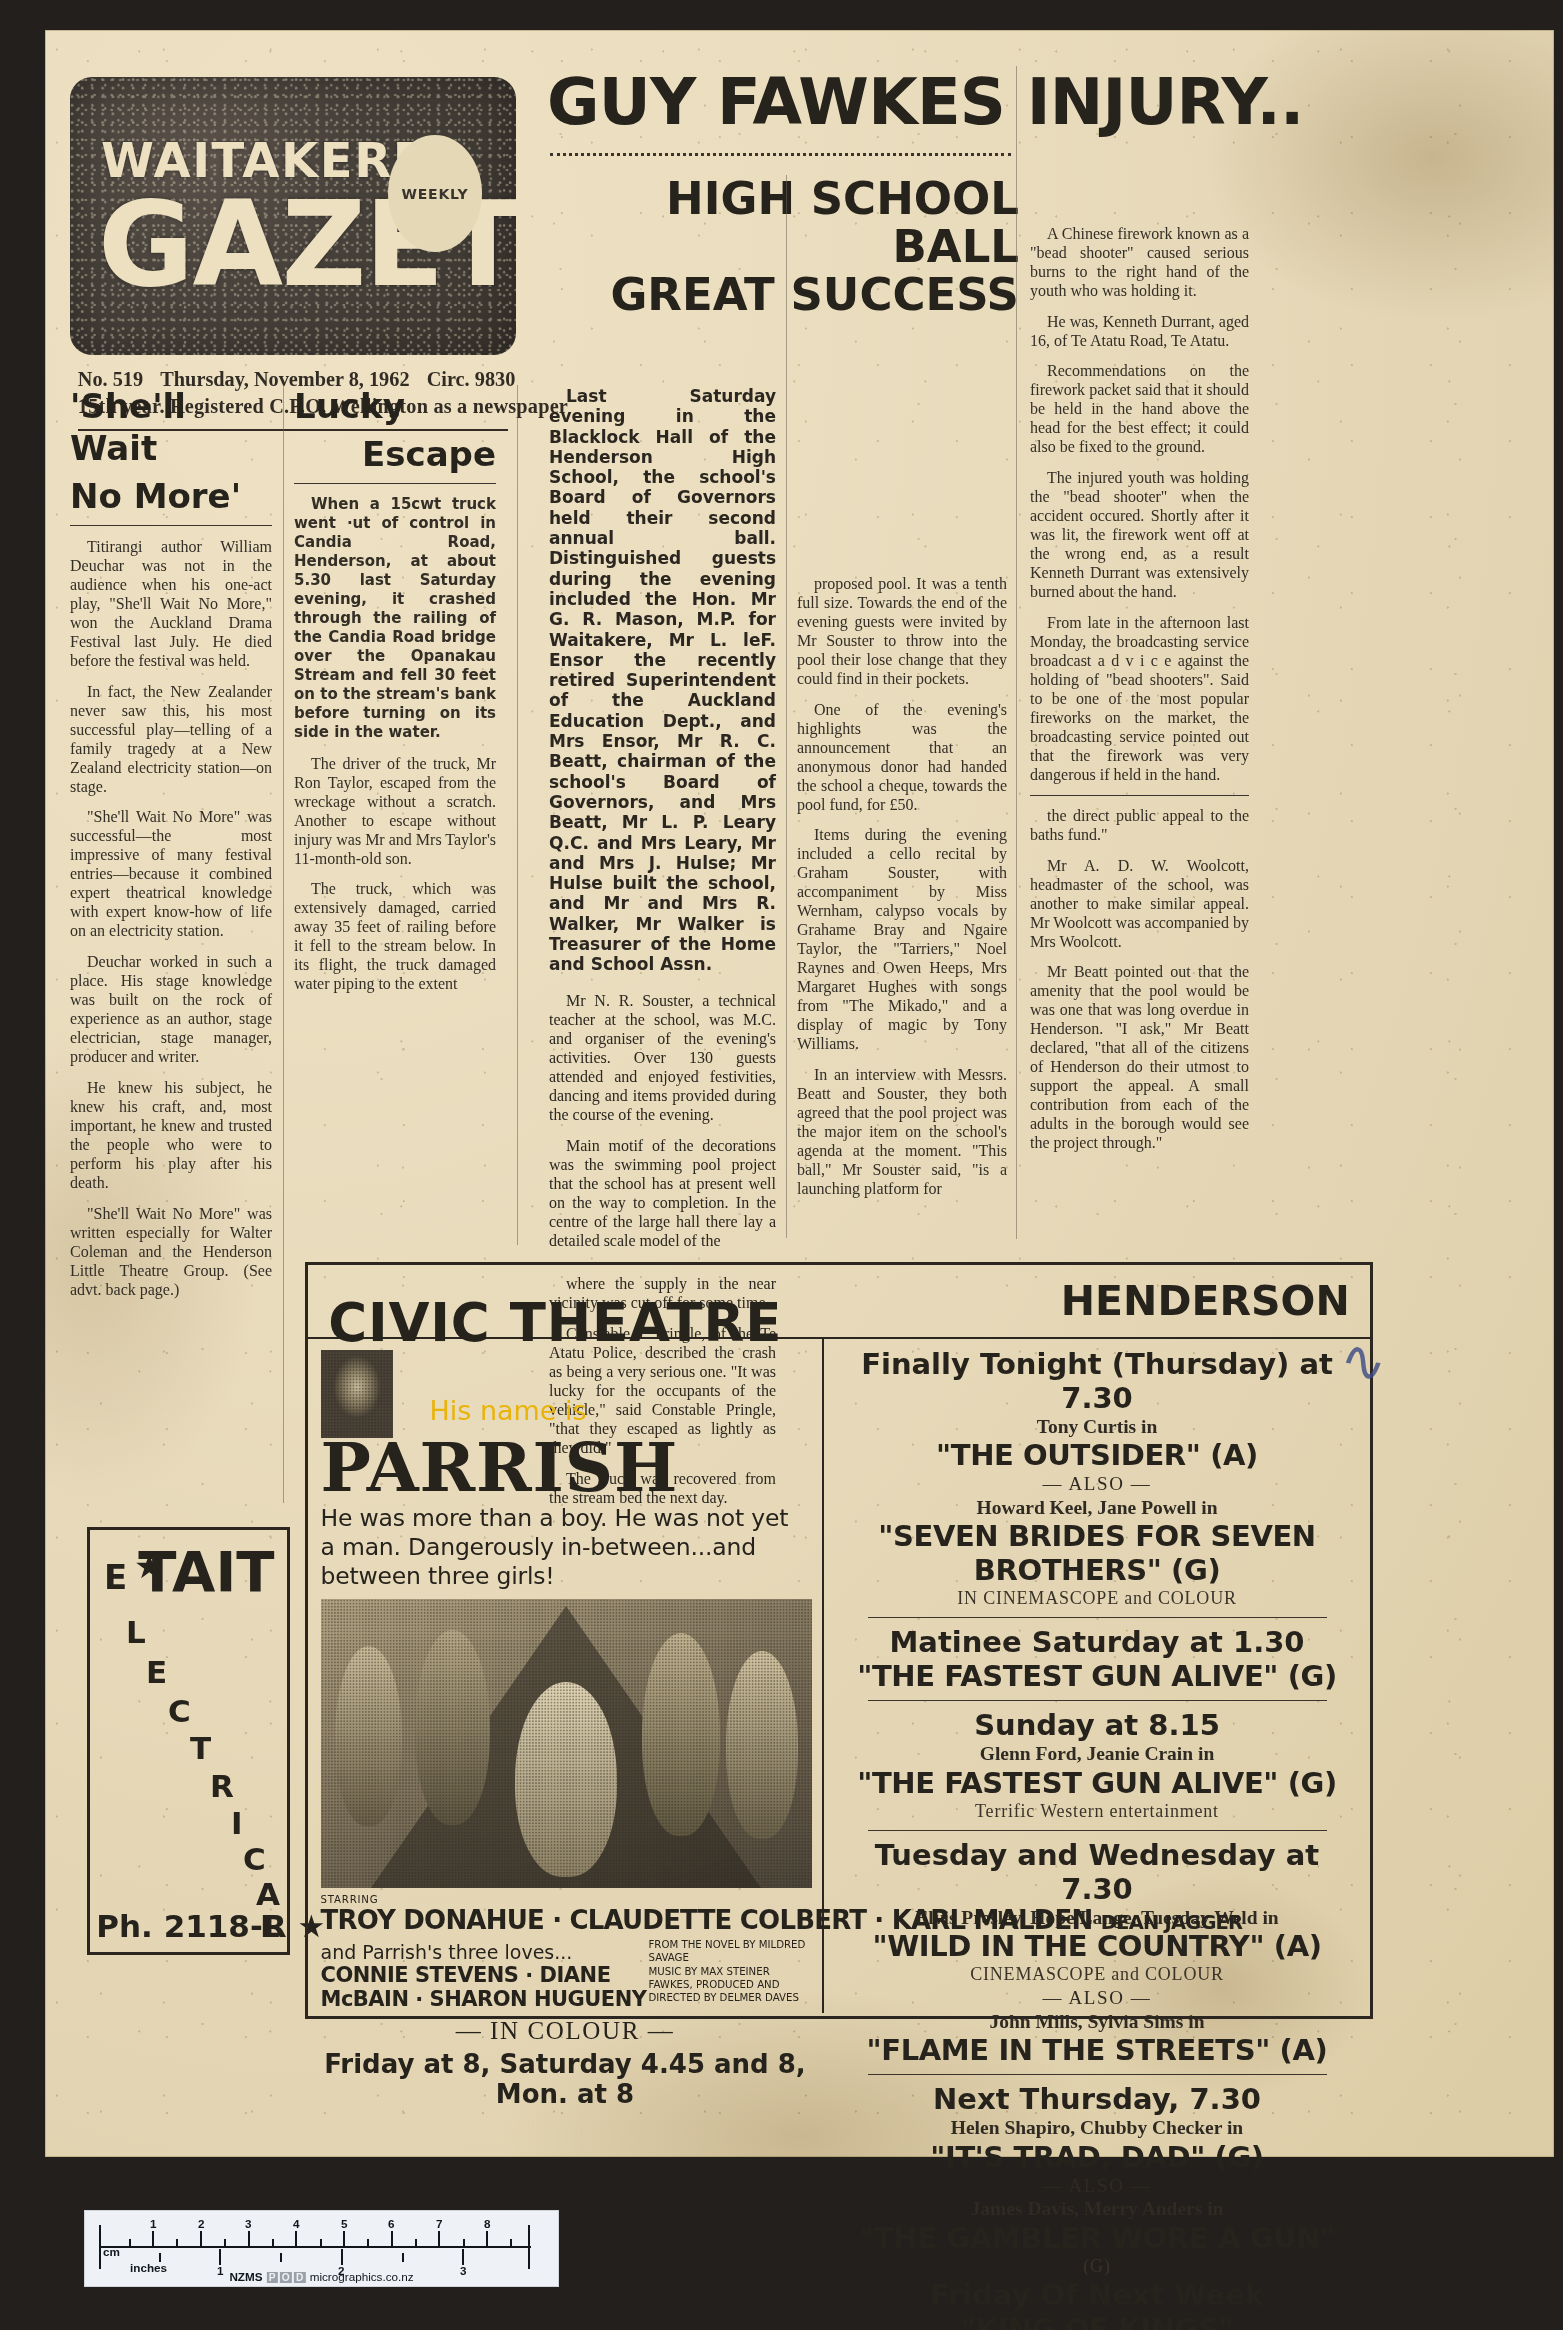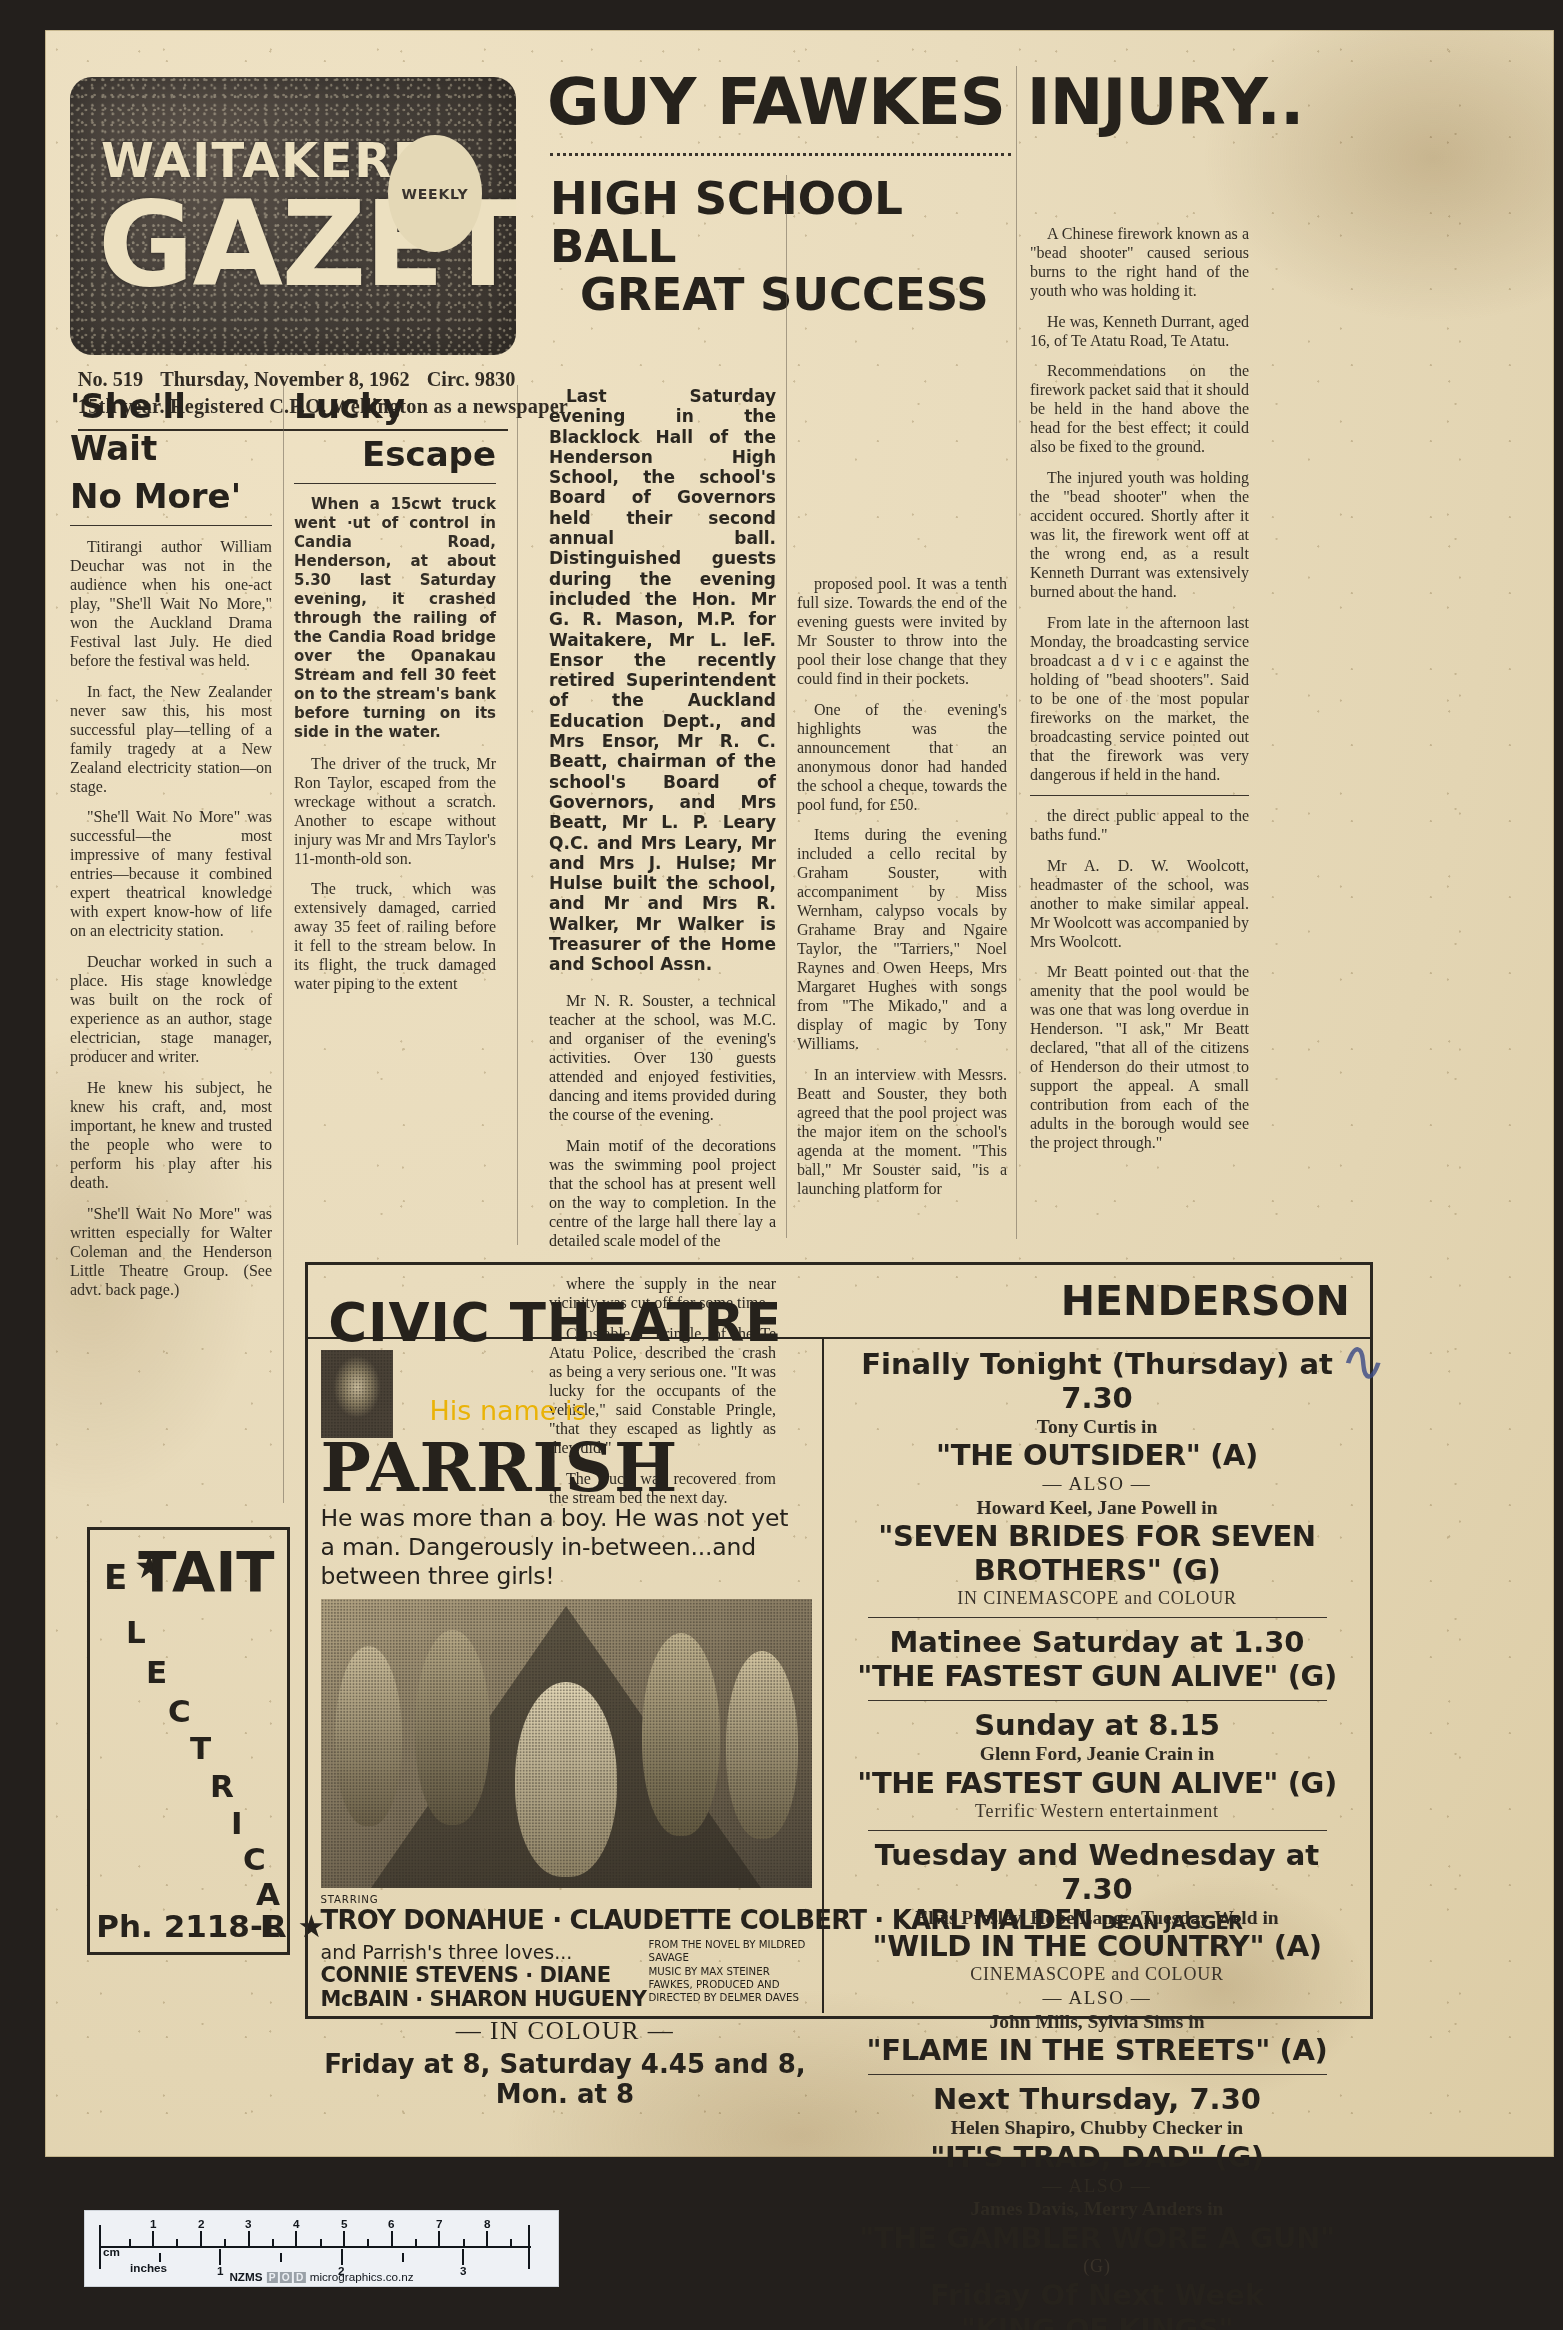--- a/index.html
+++ b/index.html
@@ -98,21 +98,21 @@
   .hl-guy{
     position:absolute;left:477px;top:11px;width:821px;
     font-family:"DejaVu Sans",sans-serif;font-weight:700;
     font-size:64px;line-height:66px;letter-spacing:-0.8px;color:#26221c;
   }
   .hl-rule{position:absolute;left:480px;top:95px;width:461px;
     border-top:3.9px dotted #3a342c;}
   .hl-ball{
     position:absolute;left:480px;top:117px;width:469px;
     font-family:"DejaVu Sans",sans-serif;font-weight:700;
-    font-size:45px;line-height:48px;color:#26221c;
+    font-size:45px;line-height:48px;color:#26221c;text-align:right;
   }
   .hl-ball .l2{padding-left:30px;}
 
   
   .col{position:absolute;font-family:"Liberation Serif",serif;}
   .col p{
     margin:0 0 11.7px 0;font-size:16px;line-height:19px;
     text-align:justify;text-indent:17px;color:#332e26;
   }
   .lead p{

